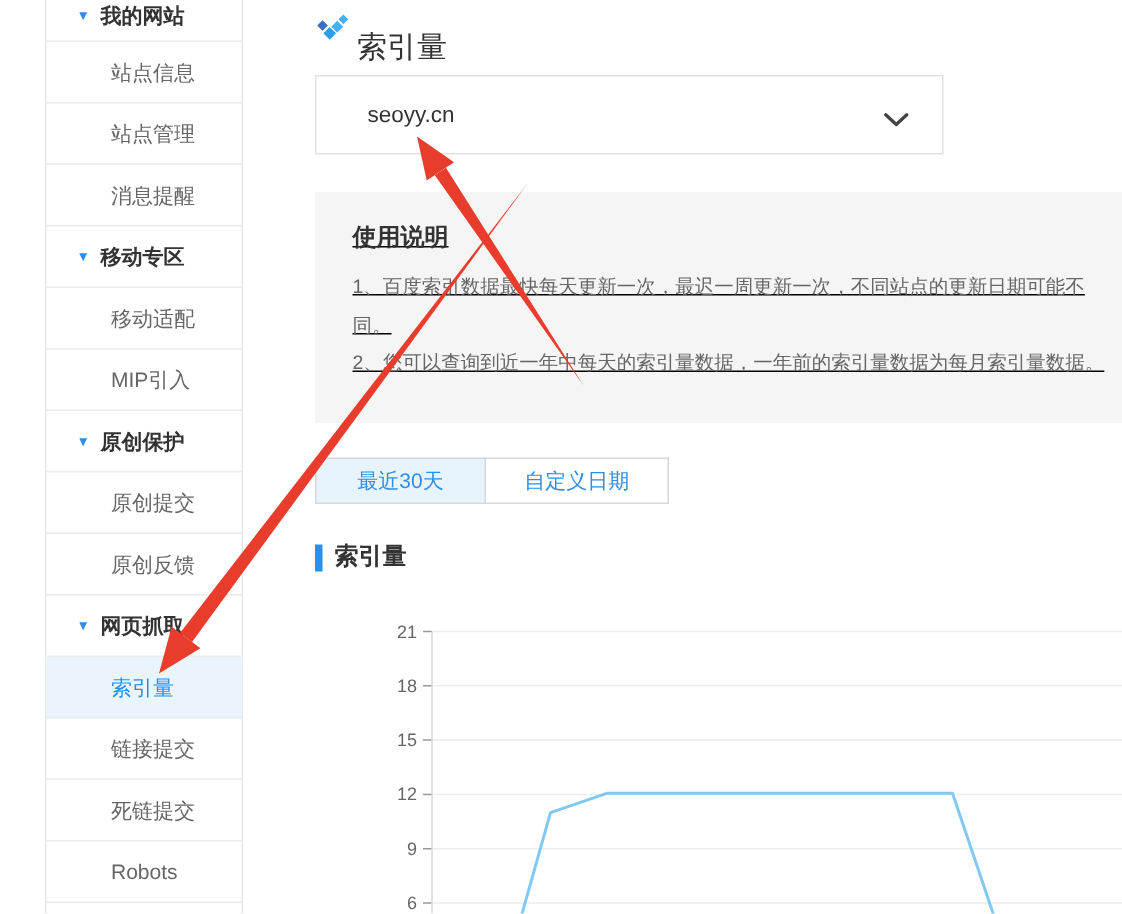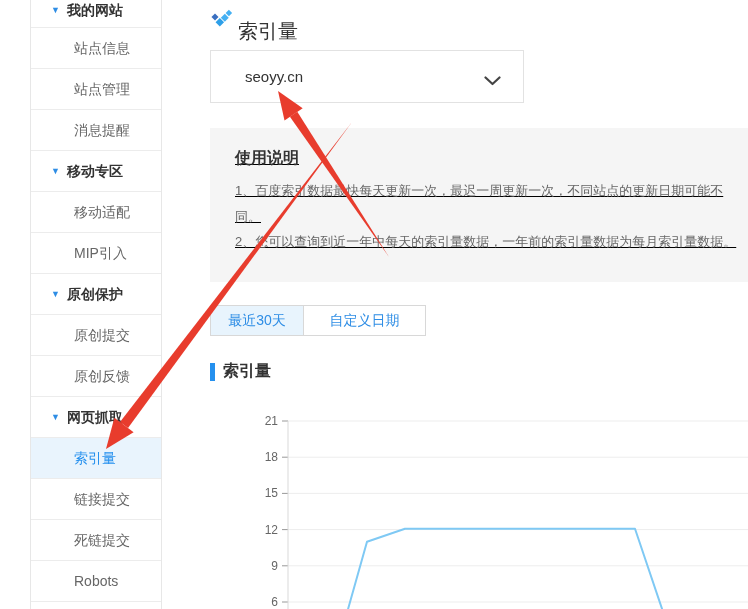--- a/index.html
+++ b/index.html
@@ -20,35 +20,35 @@
     white-space:nowrap;cursor:pointer;}
   .srow.header{padding-left:20px;color:#333;font-weight:bold;}
   .srow.first{height:28px;line-height:20px;}
   .srow.active{background:#e9f4fd;color:#2590ee;}
   .tri{color:#2e8de5;font-size:9px;margin-right:7px;vertical-align:2px;font-weight:normal;}
   
   .page-title-icon{position:absolute;left:211px;top:9px;}
   .page-title{position:absolute;left:238px;top:5px;font-size:20px;color:#333;font-weight:400;}
   
   .site-selector{
-    position:absolute;left:210px;top:50px;width:314px;height:53px;
+    position:absolute;left:210px;top:50px;width:419px;height:53px;
     border:1px solid #e2e2e2;box-sizing:border-box;background:#fff;cursor:pointer;
   }
   .site-selector .val{position:absolute;left:34px;top:0;line-height:51px;font-size:15px;color:#333;}
   .site-selector .chev{position:absolute;right:22px;top:21px;}
   
   .instructions{
     position:absolute;left:210px;top:128px;width:538px;height:154px;
     background:#f5f5f5;box-sizing:border-box;padding:20px 0 0 25px;text-decoration:underline;
   }
   .instructions h2{margin:0 0 9px 0;font-size:16px;color:#333;font-weight:bold;}
   .instructions p{margin:0;font-size:13px;color:#666;line-height:25.5px;}
   
   .tabs{position:absolute;left:210px;top:305px;display:flex;}
-  .tab{width:94px;height:31px;line-height:29px;text-align:center;font-size:14px;
+  .tab{width:114px;height:31px;line-height:29px;text-align:center;font-size:14px;
     color:#2e8de5;border:1px solid #d8d8d8;box-sizing:border-box;background:#fff;cursor:pointer;}
   .tab.active{background:#e8f4fd;}
   .tab + .tab{border-left:none;width:122px;}
   
   .section-head{position:absolute;left:210px;top:361px;display:flex;align-items:center;}
   .section-bar{width:5px;height:18px;background:#2590ee;margin-right:8px;}
   .section-title{font-size:16px;font-weight:bold;color:#333;}
   
   .chart{position:absolute;left:210px;top:400px;}
   

